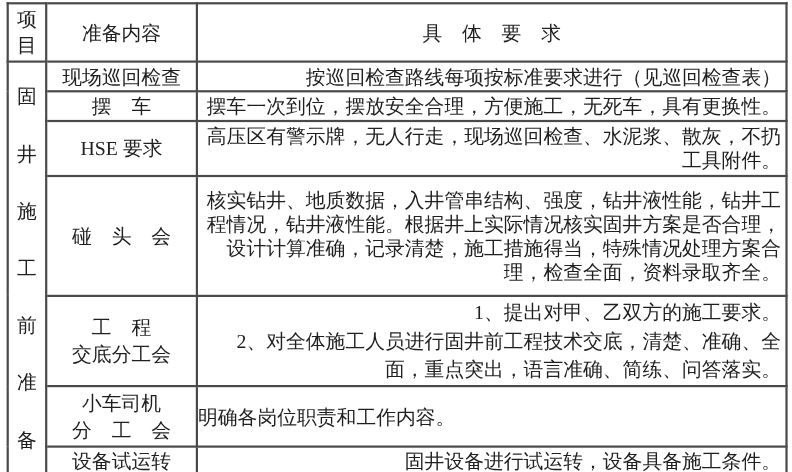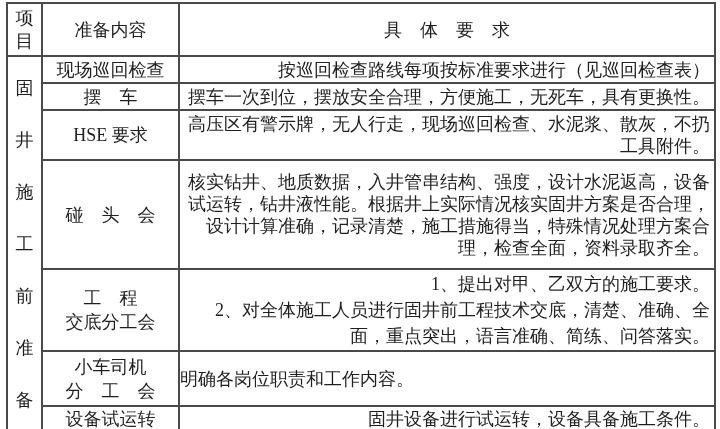--- a/index.html
+++ b/index.html
@@ -95,21 +95,21 @@
       <td class="req">摆车一次到位，摆放安全合理，方便施工，无死车，具有更换性。</td>
     </tr>
 
     <tr class="r-hse">
       <td class="cell-center">HSE 要求</td>
       <td class="req">高压区有警示牌，无人行走，现场巡回检查、水泥浆、散灰，不扔工具附件。</td>
     </tr>
 
     <tr class="r-meet">
       <td class="cell-center">碰　头　会</td>
-      <td class="req">核实钻井、地质数据，入井管串结构、强度，设计水泥返高，设备试运转，钻井液性能。根据井上实际情况核实固井方案是否合理，设计计算准确，记录清楚，施工措施得当，特殊情况处理方案合理，检查全面，资料录取齐全。</td>
+      <td class="req">核实钻井、地质数据，入井管串结构、强度，钻井液性能，钻井工程情况，钻井液性能。根据井上实际情况核实固井方案是否合理，设计计算准确，记录清楚，施工措施得当，特殊情况处理方案合理，检查全面，资料录取齐全。</td>
     </tr>
 
     <tr class="r-brief">
       <td class="cell-center">工　程
 交底分工会</td>
       <td class="req req-loose">1、提出对甲、乙双方的施工要求。
 2、对全体施工人员进行固井前工程技术交底，清楚、准确、全面，重点突出，语言准确、简练、问答落实。</td>
     </tr>
 
     <tr class="r-driver">

